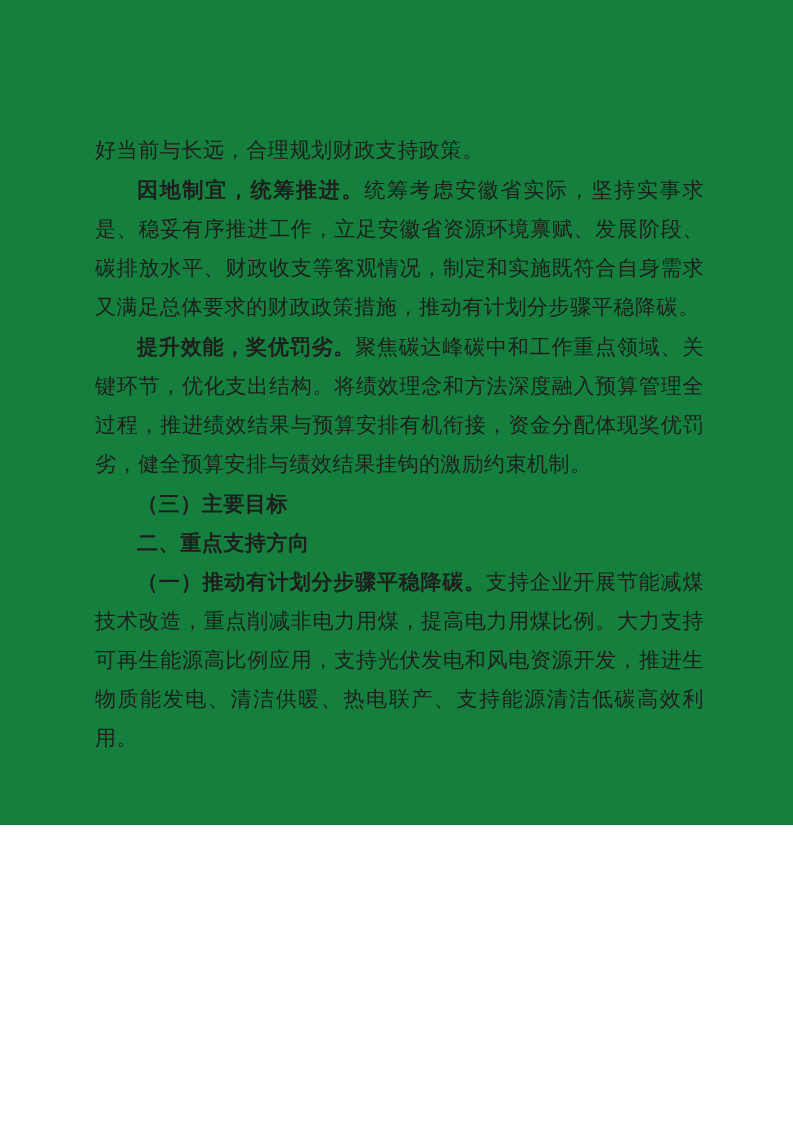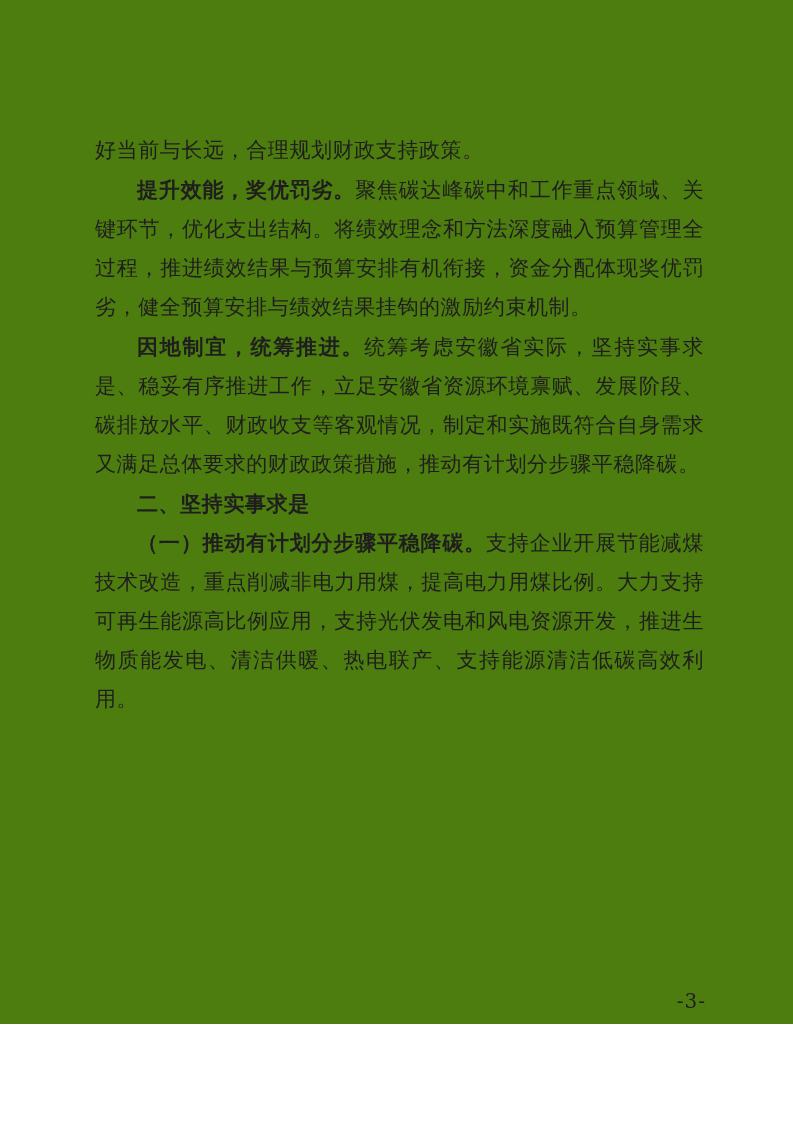--- a/index.html
+++ b/index.html
@@ -4,22 +4,22 @@
 <style>
   html, body {
     margin: 0;
     padding: 0;
     background: #ffffff;
     font-family: "DejaVu Serif", "Liberation Serif", serif;
   }
   .page {
     position: relative;
     width: 793px;
-    height: 1024px;
-    background: #4d7c0f;
+    height: 825px;
+    background: #15803d;
     overflow: hidden;
     text-decoration: underline;
   }
   .text-block {
     position: absolute;
     left: 95px;
     top: 131px;
     width: 609px;
     font-size: 21px;
     line-height: 39px;
@@ -51,19 +51,20 @@
     letter-spacing: 1px;
     color: #1e1e1e;
   }
 </style>
 </head>
 <body>
 
 <div class="page">
   <div class="text-block" id="text-block">
       <p class="continuation"><span class="seg-normal">好当前与长远，合理规划财政支持政策。</span></p>
+      <p class="paragraph"><span class="seg-bold">因地制宜，统筹推进。</span><span class="seg-normal">统筹考虑安徽省实际，坚持实事求是、稳妥有序推进工作，立足安徽省资源环境禀赋、发展阶段、碳排放水平、财政收支等客观情况，制定和实施既符合自身需求又满足总体要求的财政政策措施，推动有计划分步骤平稳降碳。</span></p>
       <p class="paragraph"><span class="seg-bold">提升效能，奖优罚劣。</span><span class="seg-normal">聚焦碳达峰碳中和工作重点领域、关键环节，优化支出结构。将绩效理念和方法深度融入预算管理全过程，推进绩效结果与预算安排有机衔接，资金分配体现奖优罚劣，健全预算安排与绩效结果挂钩的激励约束机制。</span></p>
-      <p class="paragraph"><span class="seg-bold">因地制宜，统筹推进。</span><span class="seg-normal">统筹考虑安徽省实际，坚持实事求是、稳妥有序推进工作，立足安徽省资源环境禀赋、发展阶段、碳排放水平、财政收支等客观情况，制定和实施既符合自身需求又满足总体要求的财政政策措施，推动有计划分步骤平稳降碳。</span></p>
-      <p class="heading"><span class="seg-bold">二、坚持实事求是</span></p>
+      <p class="heading"><span class="seg-bold">（三）主要目标</span></p>
+      <p class="heading"><span class="seg-bold">二、重点支持方向</span></p>
       <p class="paragraph"><span class="seg-bold">（一）推动有计划分步骤平稳降碳。</span><span class="seg-normal">支持企业开展节能减煤技术改造，重点削减非电力用煤，提高电力用煤比例。大力支持可再生能源高比例应用，支持光伏发电和风电资源开发，推进生物质能发电、清洁供暖、热电联产、支持能源清洁低碳高效利用。</span></p>
     </div>
   <div class="page-number">-3-</div>
 </div>
 
 </body></html>

